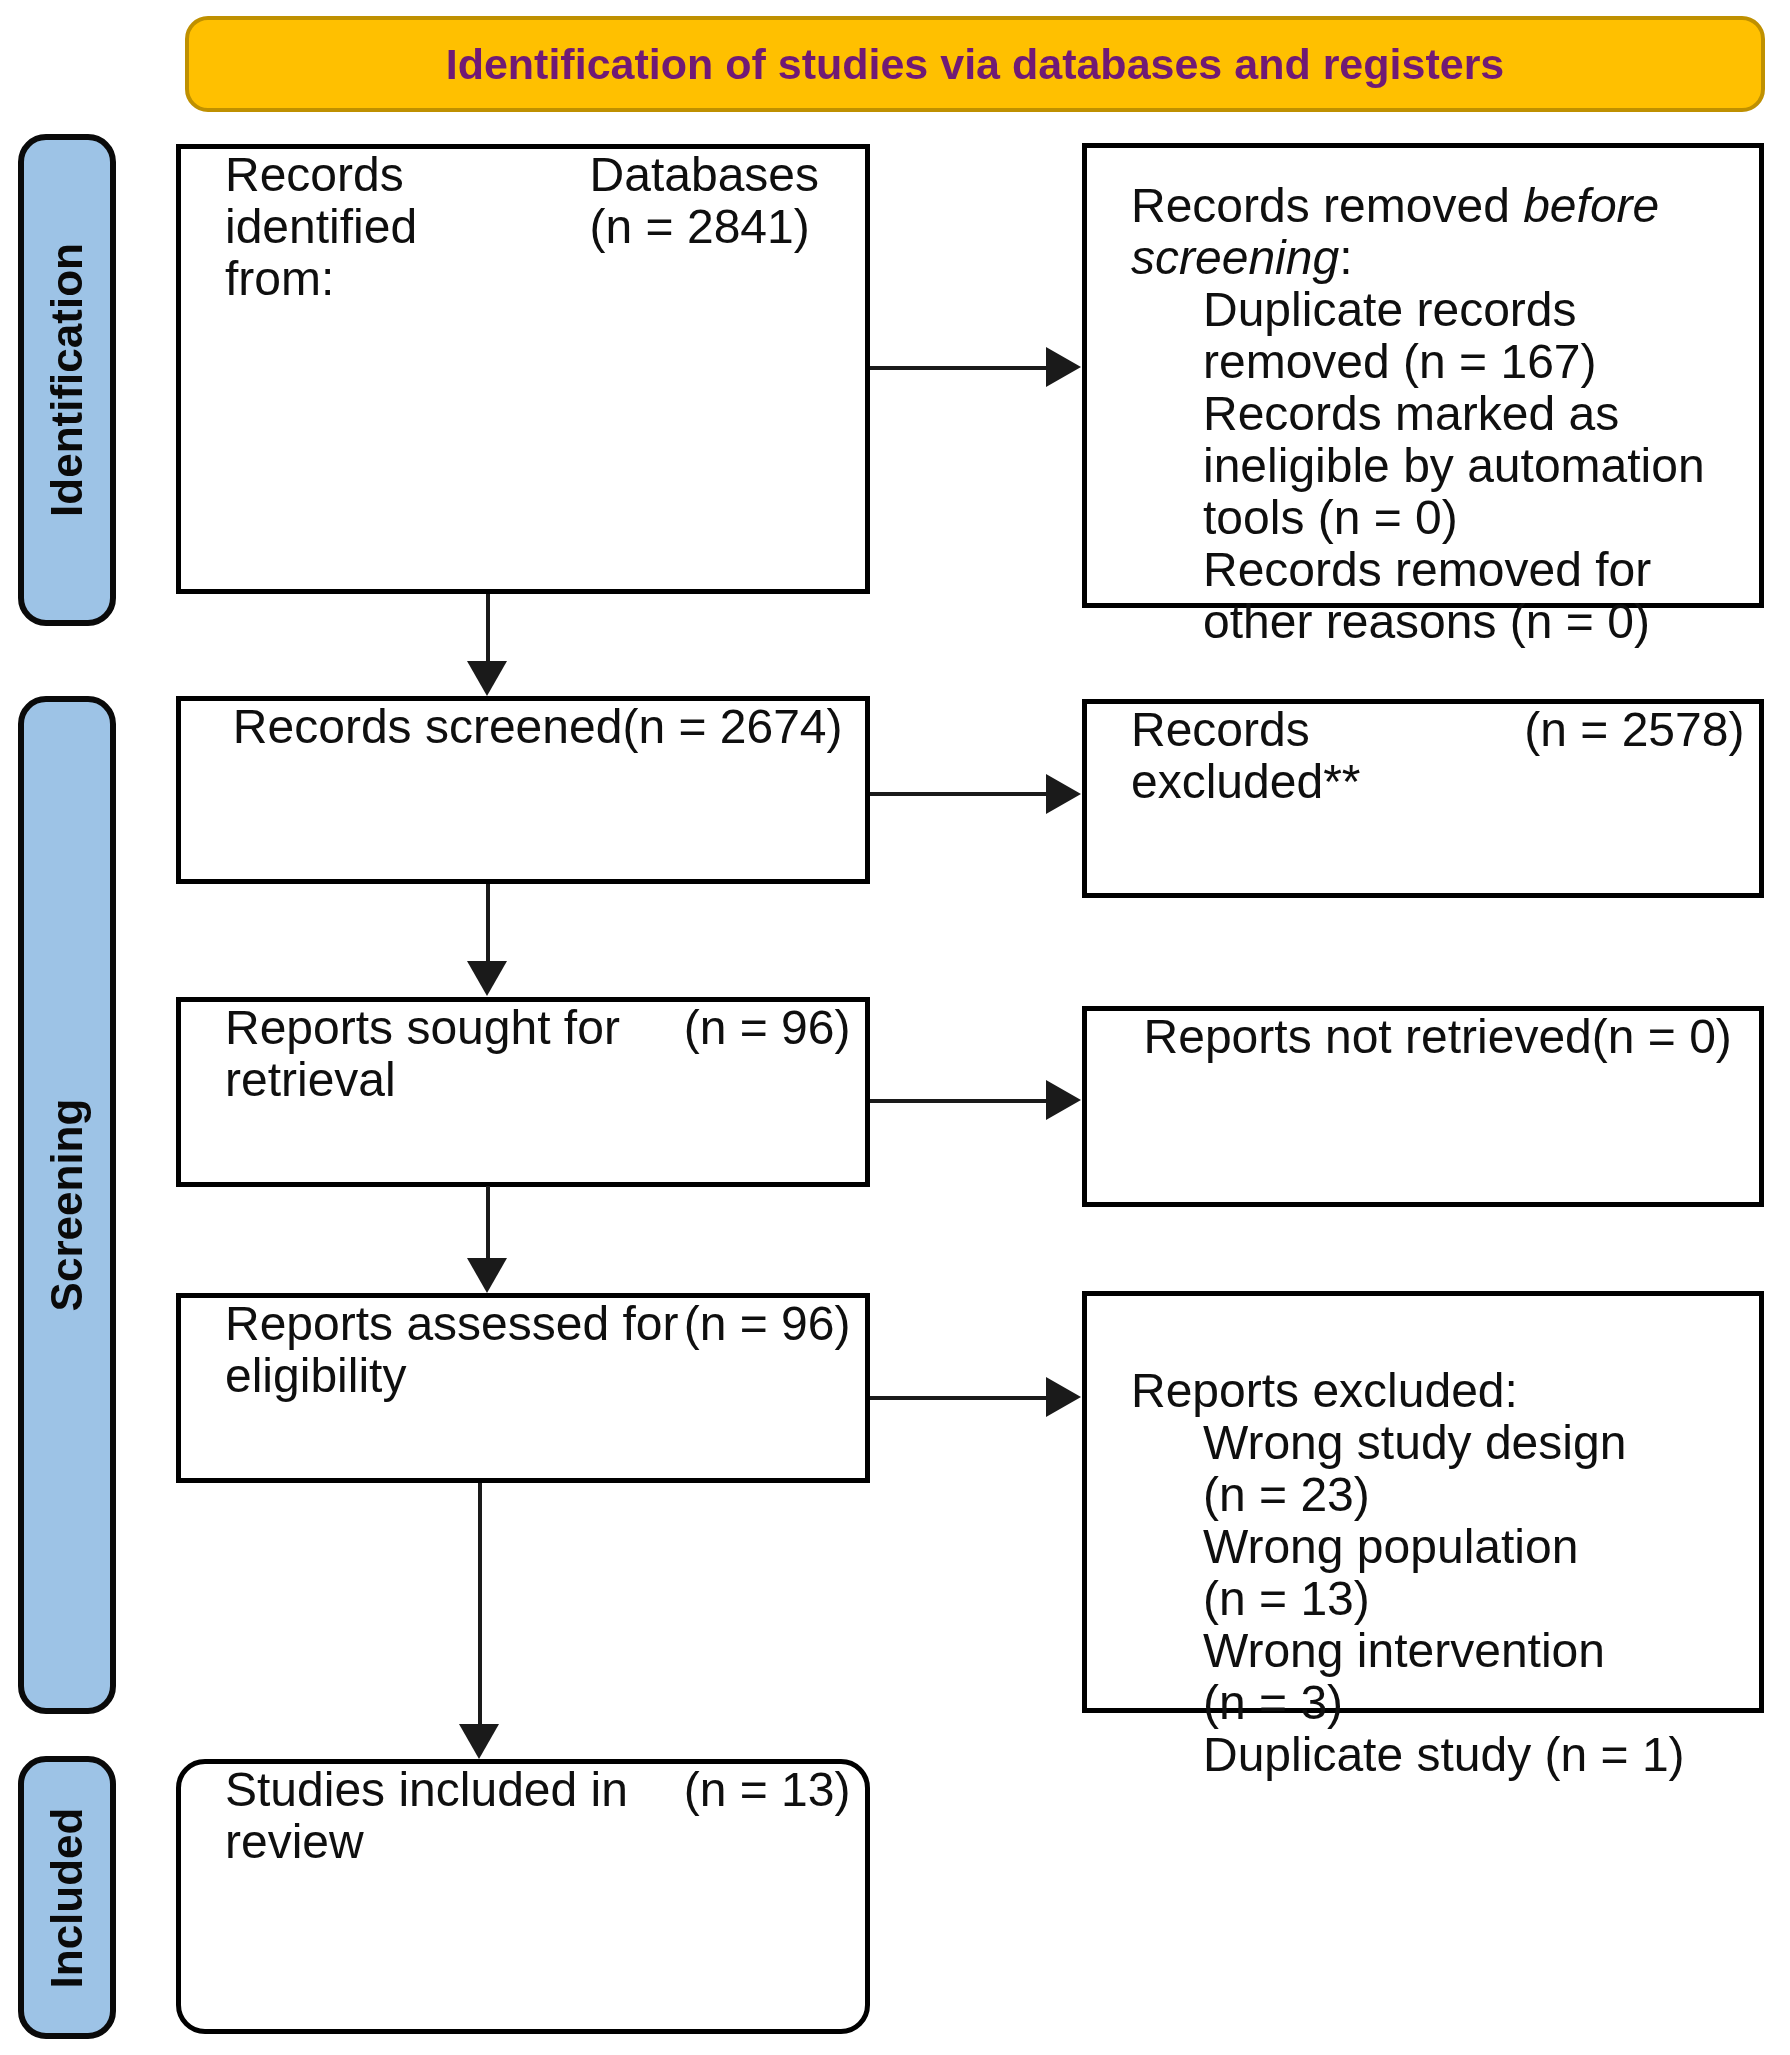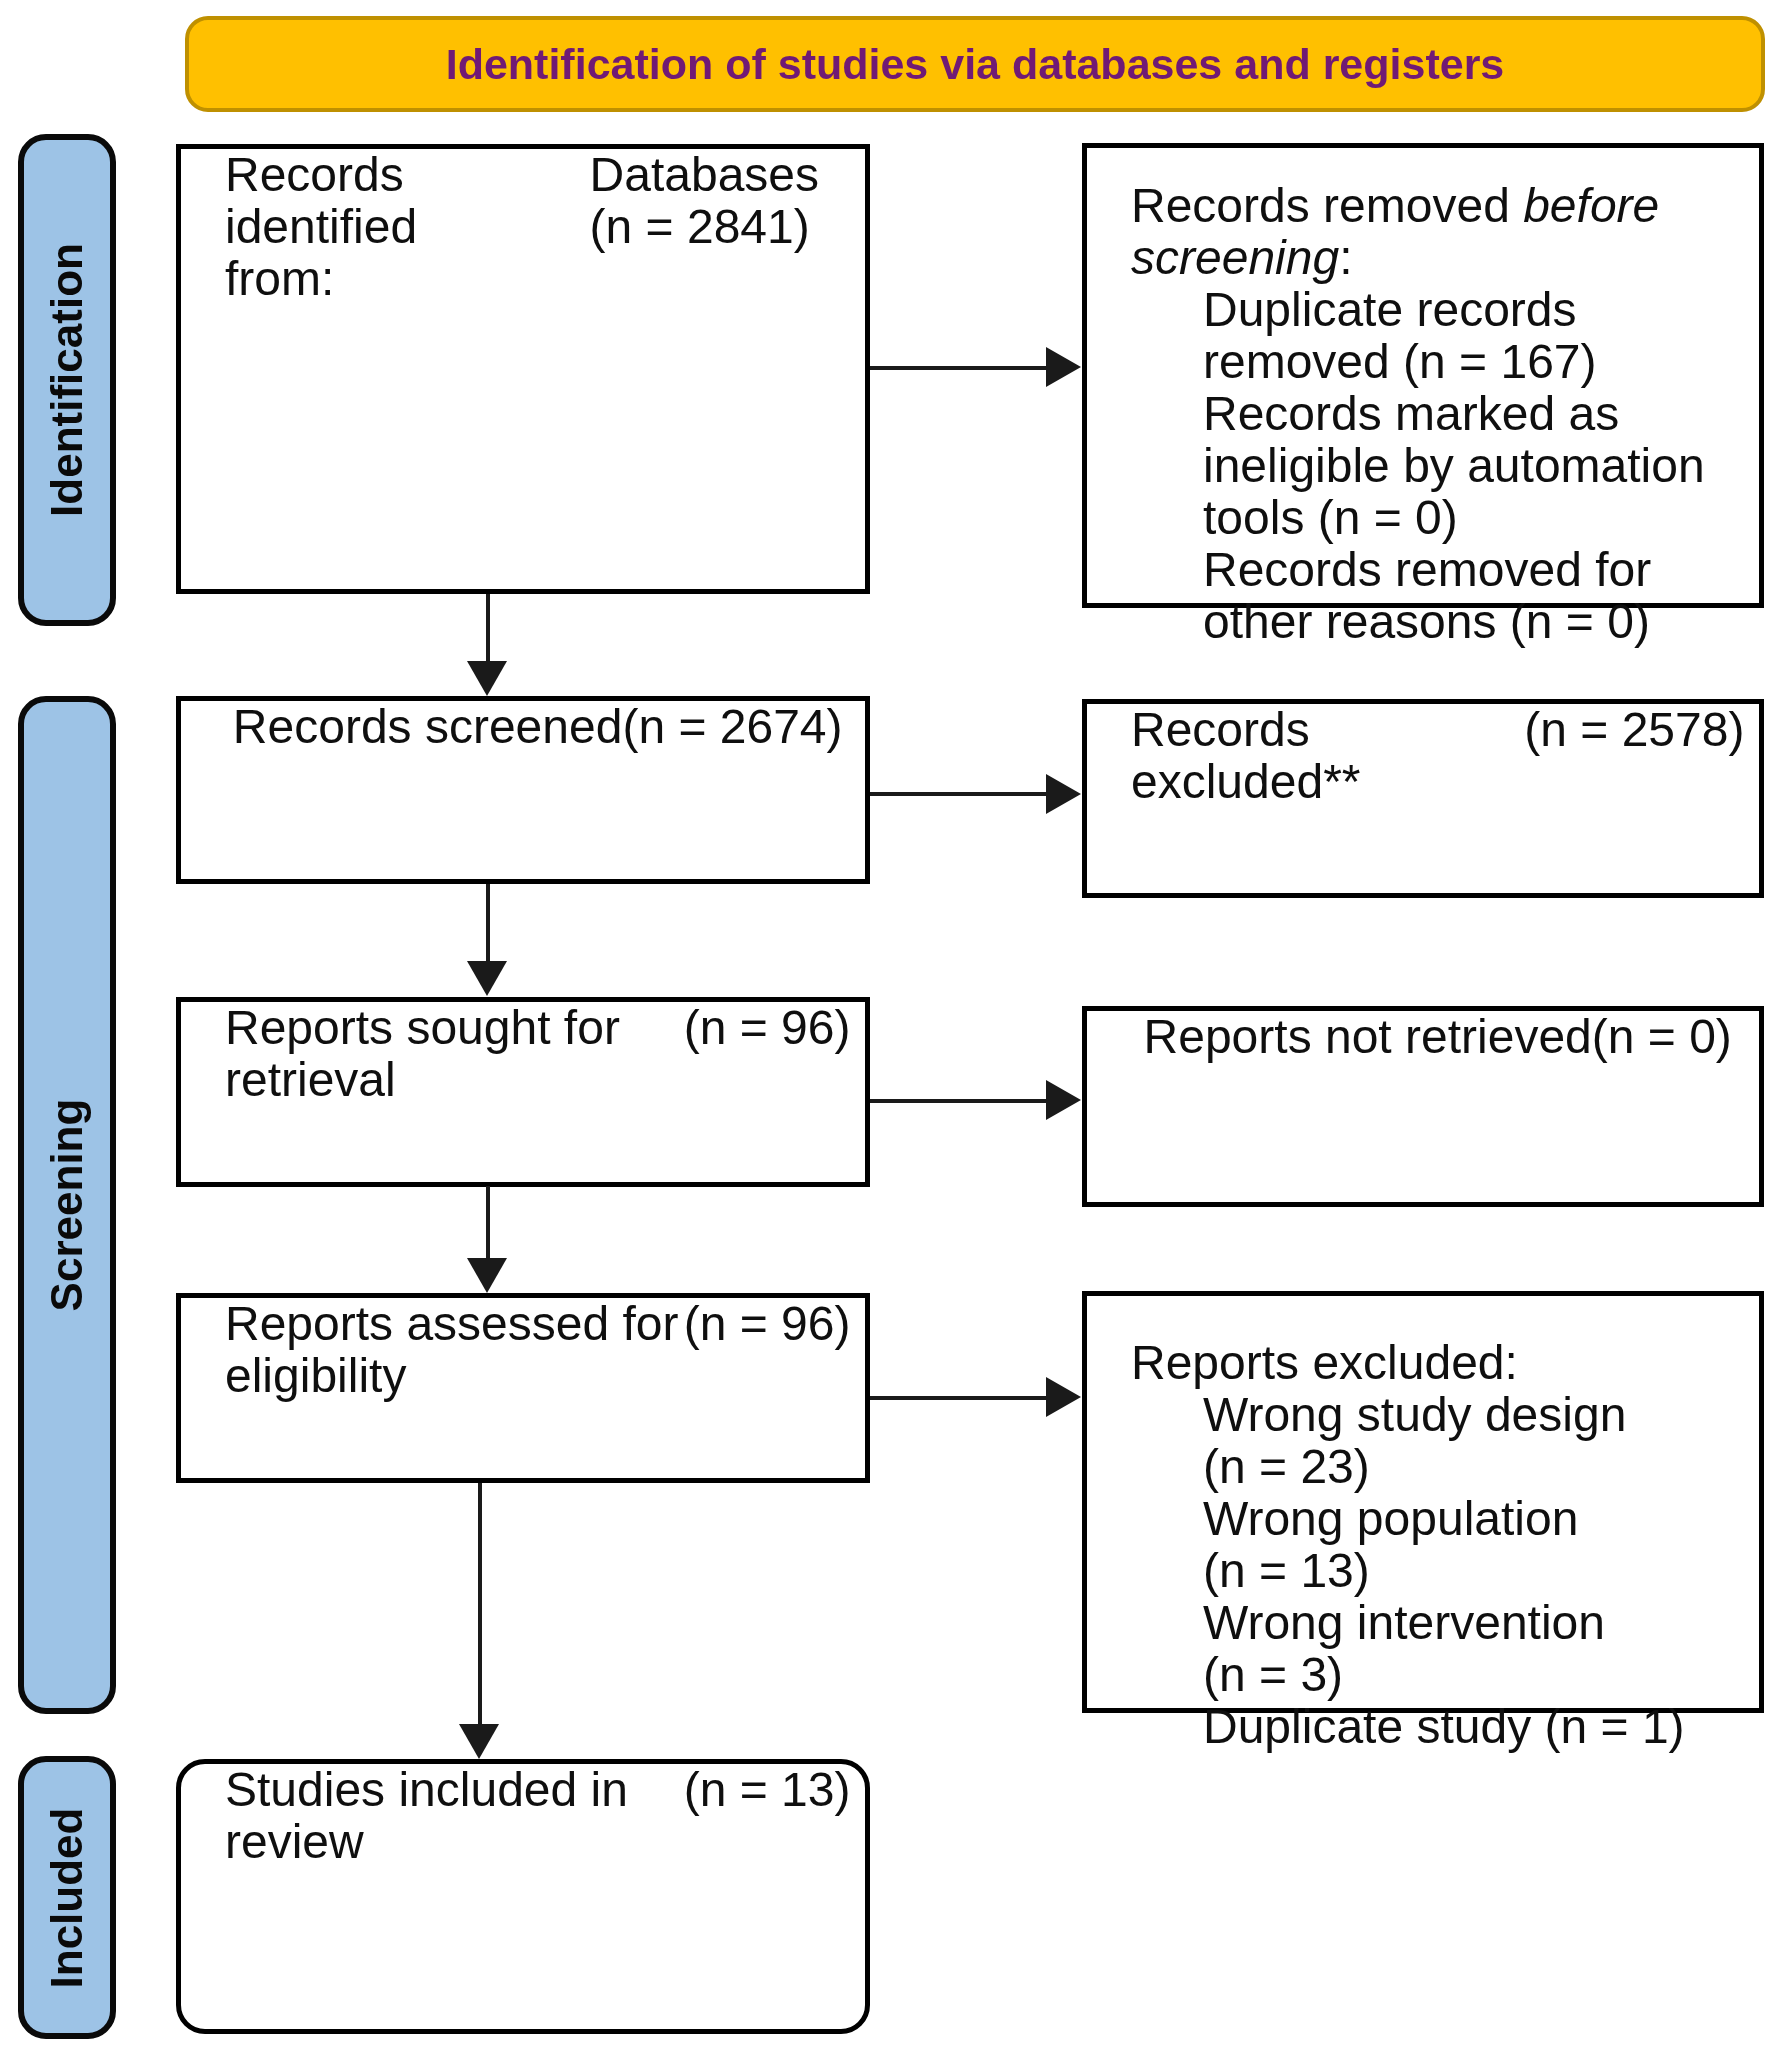--- a/index.html
+++ b/index.html
@@ -140,21 +140,21 @@
   </div>
 
   <div class="fbox col-r r3">
     <div class="center-v">
       <div class="txt">Reports not retrieved</div>
       <div class="txt">(n&nbsp;=&nbsp;0)</div>
     </div>
   </div>
 
   <div class="fbox col-r r4">
-    <div class="top-v" style="padding-top:41px;">
+    <div class="top-v" style="padding-top:41px;margin-top:28px;">
       <div class="txt">Reports excluded:</div>
       <div class="txt item">Wrong study design (n&nbsp;=&nbsp;23)</div>
       <div class="txt item">Wrong population (n&nbsp;=&nbsp;13)</div>
       <div class="txt item">Wrong intervention (n&nbsp;=&nbsp;3)</div>
       <div class="txt item">Duplicate study (n&nbsp;=&nbsp;1)</div>
     </div>
   </div>
 
   <div>
     <div class="hline" style="left:870px;top:366px;width:177px;"></div>

